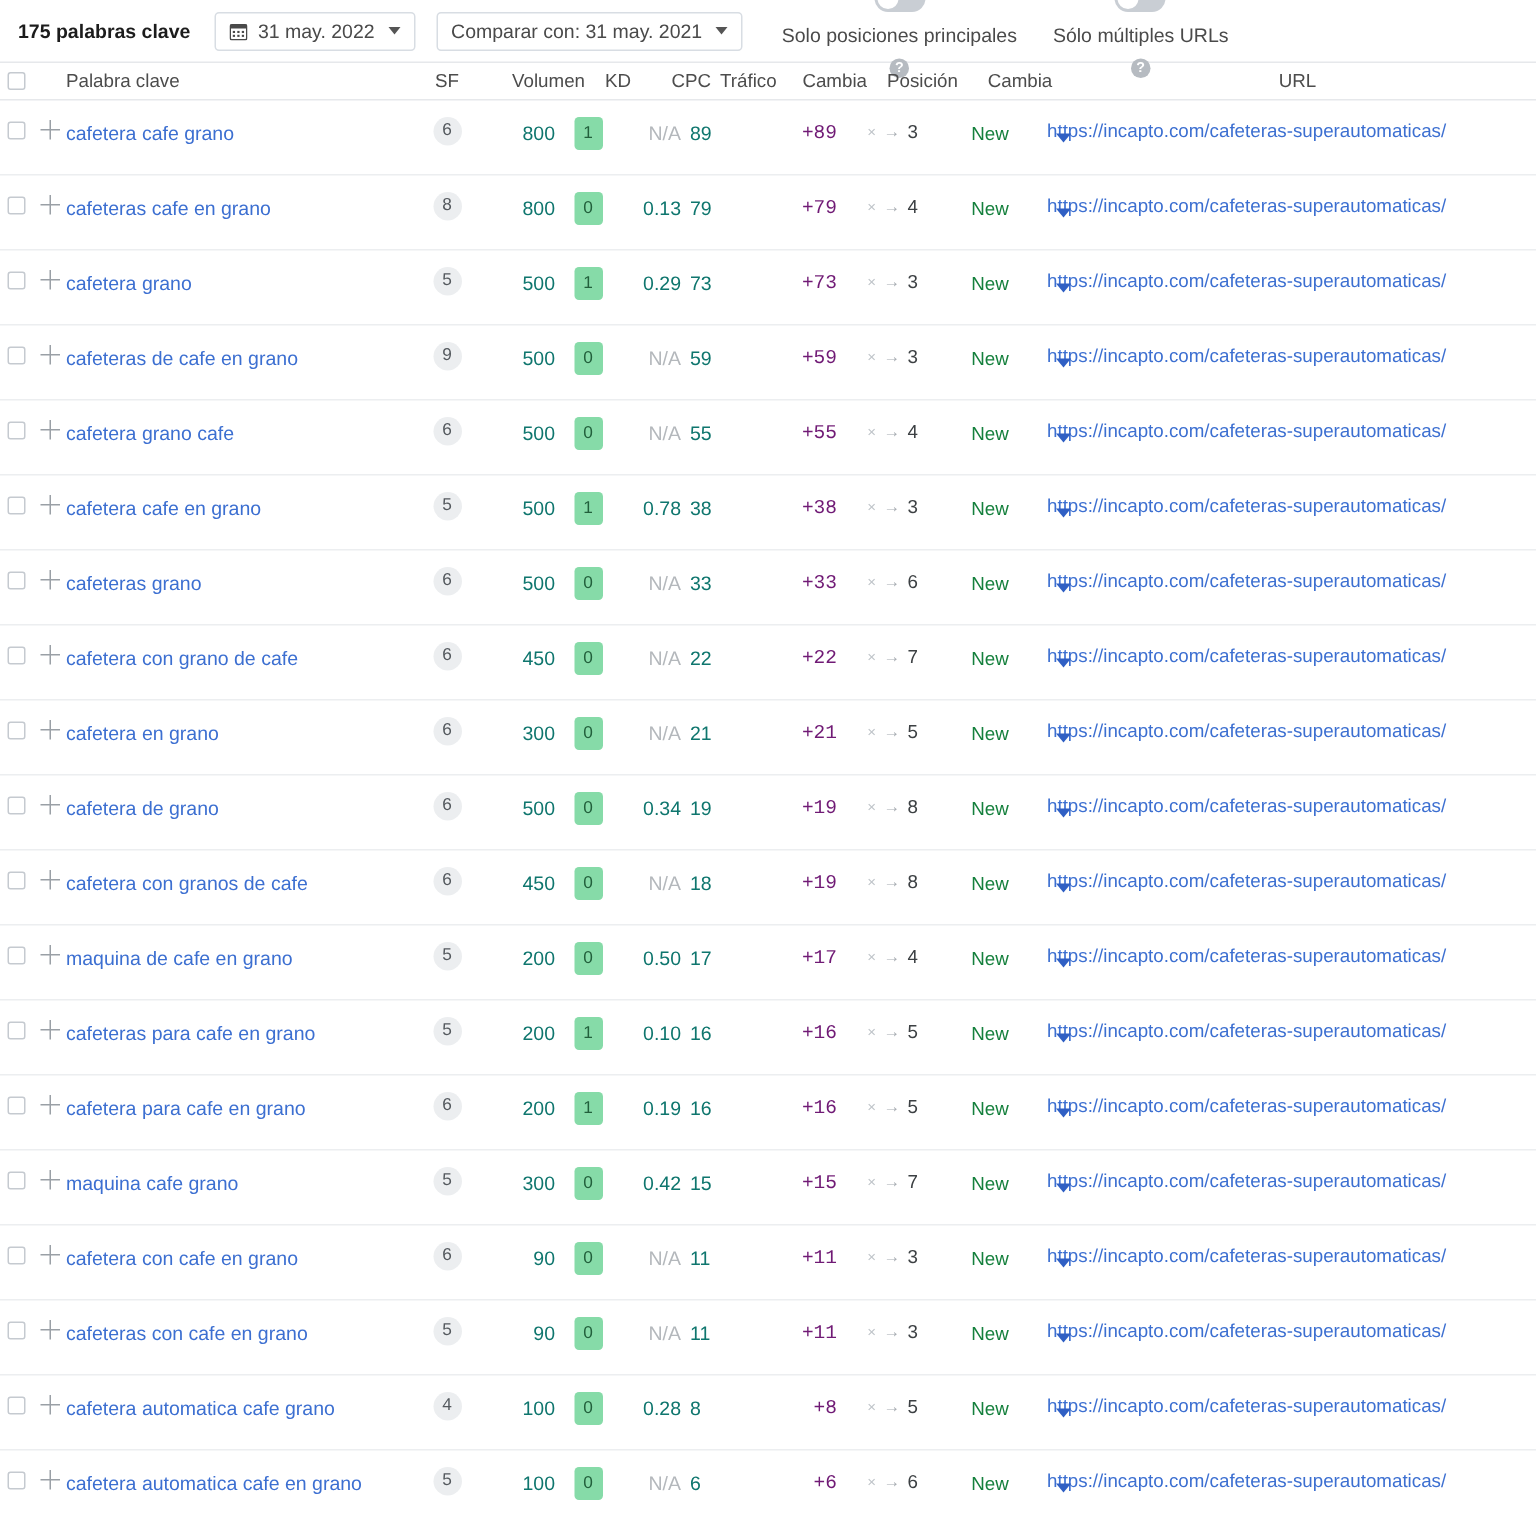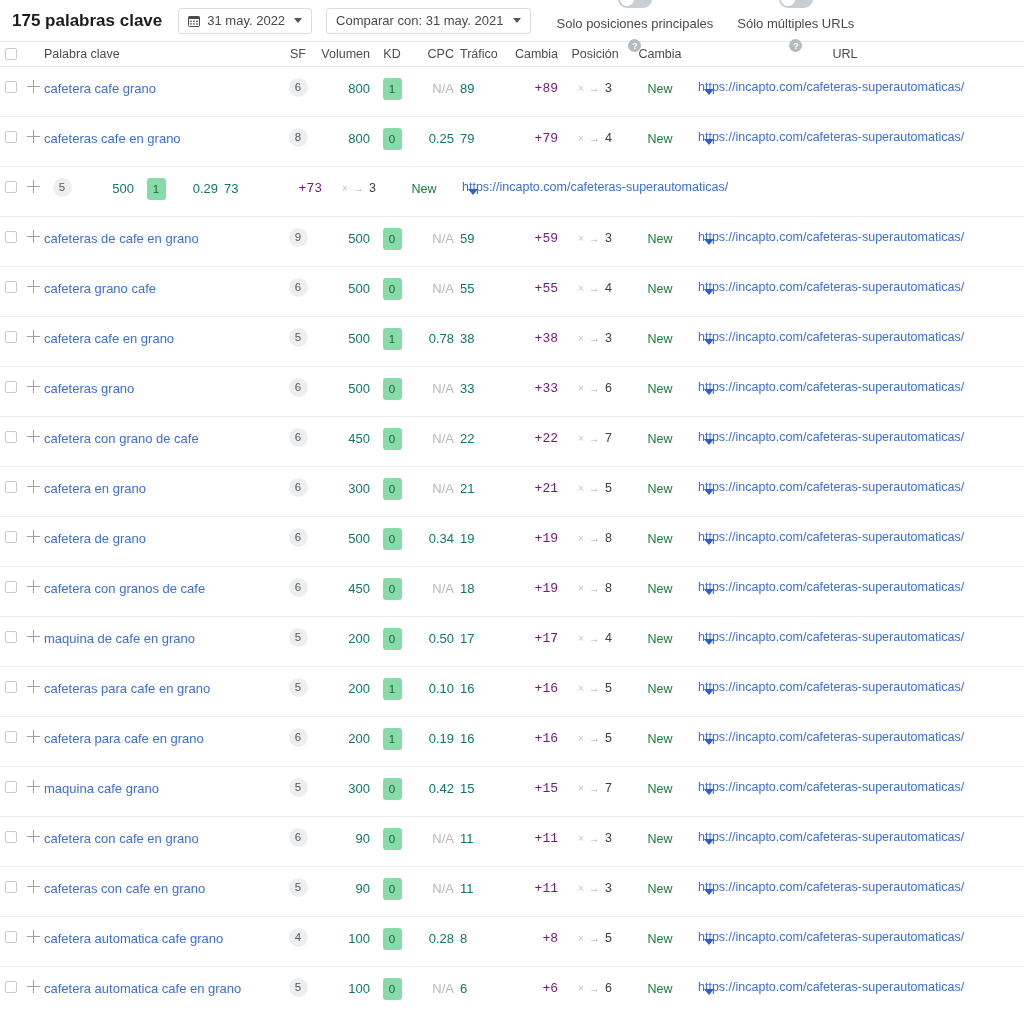--- a/index.html
+++ b/index.html
@@ -15,21 +15,21 @@
   
   .toolbar {
     height: 41px;
     display: flex;
     align-items: center;
     padding: 0 0 0 12px;
     gap: 0;
     background: #fff;
   }
   .kw-count {
-    font-size: 17px;
+    font-size: 13px;
     font-weight: bold;
     color: #1c1c1c;
     white-space: nowrap;
     margin-right: 16px;
   }
   .picker {
     height: 26px;
     border: 1px solid #d8dde3;
     border-radius: 3px;
     background: #fff;
@@ -130,21 +130,21 @@
   .c-cpc   { width: 50px;  flex:0 0 50px;  text-align:right; }
   .c-traf  { width: 50px;  flex:0 0 50px;  text-align:left; }
   .c-chg   { width: 52px;  flex:0 0 52px;  text-align:right; }
   .c-pos   { width: 66px;  flex:0 0 66px;  text-align:center; }
   .c-pchg  { width: 64px;  flex:0 0 64px;  text-align:center; }
   .c-url   { width: 300px; flex:0 0 300px; }
 
   
   .thead .c-chk { padding-left: 0; }
   .thead .c-kw  { padding-left: 0; }
-  .thead .c-vol { padding-right: 4px; }
+  .thead .c-vol { padding-right: 4px; margin-left: 20px; }
   .thead .c-cpc { padding-right: 6px; }
   .thead .c-traf{ padding-right: 6px; }
   .thead .c-chg { padding-right: 4px; }
   .thead .c-url { padding-left: 6px; text-align: center; }
 
   .row .c-chk  { padding-top: 14px; display:flex; justify-content:center; }
   .row .c-plus { padding-top: 13px; display:flex; justify-content:center; }
   .row .c-kw   { padding-top: 14px; }
   .row .c-sf   { padding-top: 11px; display:flex; justify-content:center; }
   .row .c-vol  { padding-top: 14px; padding-right: 4px; }
@@ -338,40 +338,41 @@
           <span class="plus-btn"></span>
         </div>
         <div class="c-kw"><a class="kw-link">cafeteras cafe en grano</a></div>
         <div class="c-sf">
           <span class="sf-badge">8</span>
         </div>
         <div class="c-vol num">800</div>
         <div class="c-kd">
           <span class="kd-badge">0</span>
         </div>
-        <div class="c-cpc num">0.25</div>
+        <div class="c-cpc num">0.13</div>
         <div class="c-traf num">79</div>
         <div class="c-chg chg-pos">+79</div>
         <div class="c-pos">
           <span class="pos-cell">
             <span class="pos-x">×</span>
             <span class="pos-arrow">→</span>
             <span>4</span>
           </span>
         </div>
         <div class="c-pchg"><span class="new-tag">New</span></div>
         <div class="c-url"><a class="url-link">https://incapto.com/cafeteras-superautomaticas/</a><span class="url-caret"></span></div>
       </div>
       <div class="row">
         <div class="c-chk">
           <span class="chkbox"></span>
         </div>
         <div class="c-plus">
           <span class="plus-btn"></span>
         </div>
+        <div class="c-kw"><a class="kw-link">cafetera grano</a></div>
         <div class="c-sf">
           <span class="sf-badge">5</span>
         </div>
         <div class="c-vol num">500</div>
         <div class="c-kd">
           <span class="kd-badge">1</span>
         </div>
         <div class="c-cpc num">0.29</div>
         <div class="c-traf num">73</div>
         <div class="c-chg chg-pos">+73</div>

